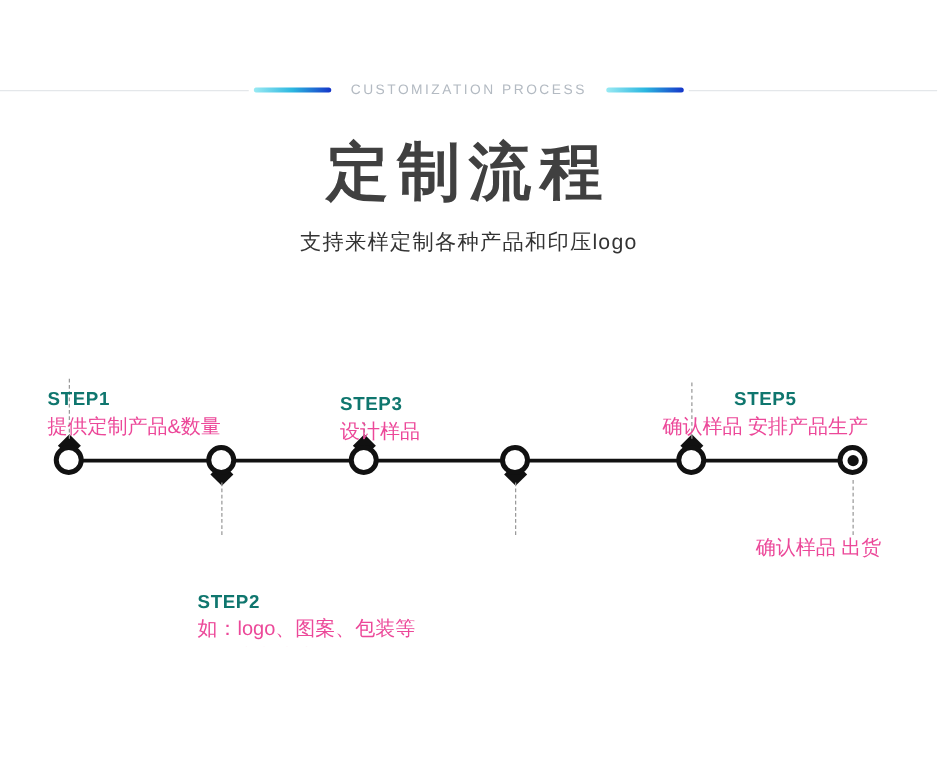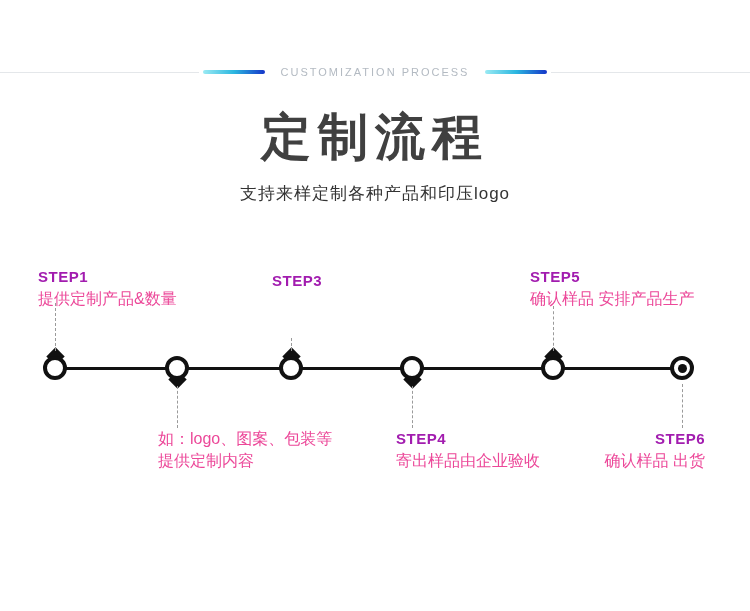--- a/index.html
+++ b/index.html
@@ -54,21 +54,21 @@
   .node .dot {
     position:absolute; width:9px; height:9px; border-radius:50%;
     background:#111; top:7.5px; left:7.5px;
   }
   .connector {
     position:absolute; width:0; border-left:1px dashed #9a9a9a;
   }
 
   
   .step { position:absolute; line-height:22px; white-space:nowrap; }
-  .step .head { font-weight:bold; font-size:15px; color:#a21caf; letter-spacing:0.5px; }
+  .step .head { font-weight:bold; font-size:15px; color:#0f766e; letter-spacing:0.5px;margin-top:43px; }
   .step .line { font-size:16px; color:#ec4899; }
   .step .note { font-size:13px; color:#333; }
   .step.align-right { text-align:right; }
 </style>
 </head>
 <body>
 
 <div class="page">
 
   <div class="eyebrow">
@@ -116,35 +116,32 @@
   <div class="connector" style="left:553px; top:306px; height:45px;"></div>
   <div class="connector" style="left:682px; top:384px; height:44px;"></div>
 
   <div class="step" style="left:38px; top:266px;">
     <div class="head">STEP1</div>
     <div class="line">提供定制产品&amp;数量</div>
   </div>
 
   <div class="step" style="left:272px; top:270px;">
     <div class="head">STEP3</div>
+    <div class="line">设计样品</div>
   </div>
 
-  <div class="step" style="left:530px; top:266px;">
+  <div class="step" style="left:530px; top:266px;text-align:center;">
     <div class="head">STEP5</div>
     <div class="line">确认样品 安排产品生产</div>
   </div>
 
   <div class="step" style="left:158px; top:428px;">
+    <div class="head">STEP2</div>
     <div class="line">如：logo、图案、包装等</div>
     <div class="line">提供定制内容</div>
   </div>
 
-  <div class="step" style="left:396px; top:428px;">
-    <div class="head">STEP4</div>
-    <div class="line">寄出样品由企业验收</div>
-  </div>
 
   <div class="step align-right" style="right:45px; top:428px;">
-    <div class="head">STEP6</div>
     <div class="line">确认样品 出货</div>
   </div>
 
 </div>
 
 </body></html>

